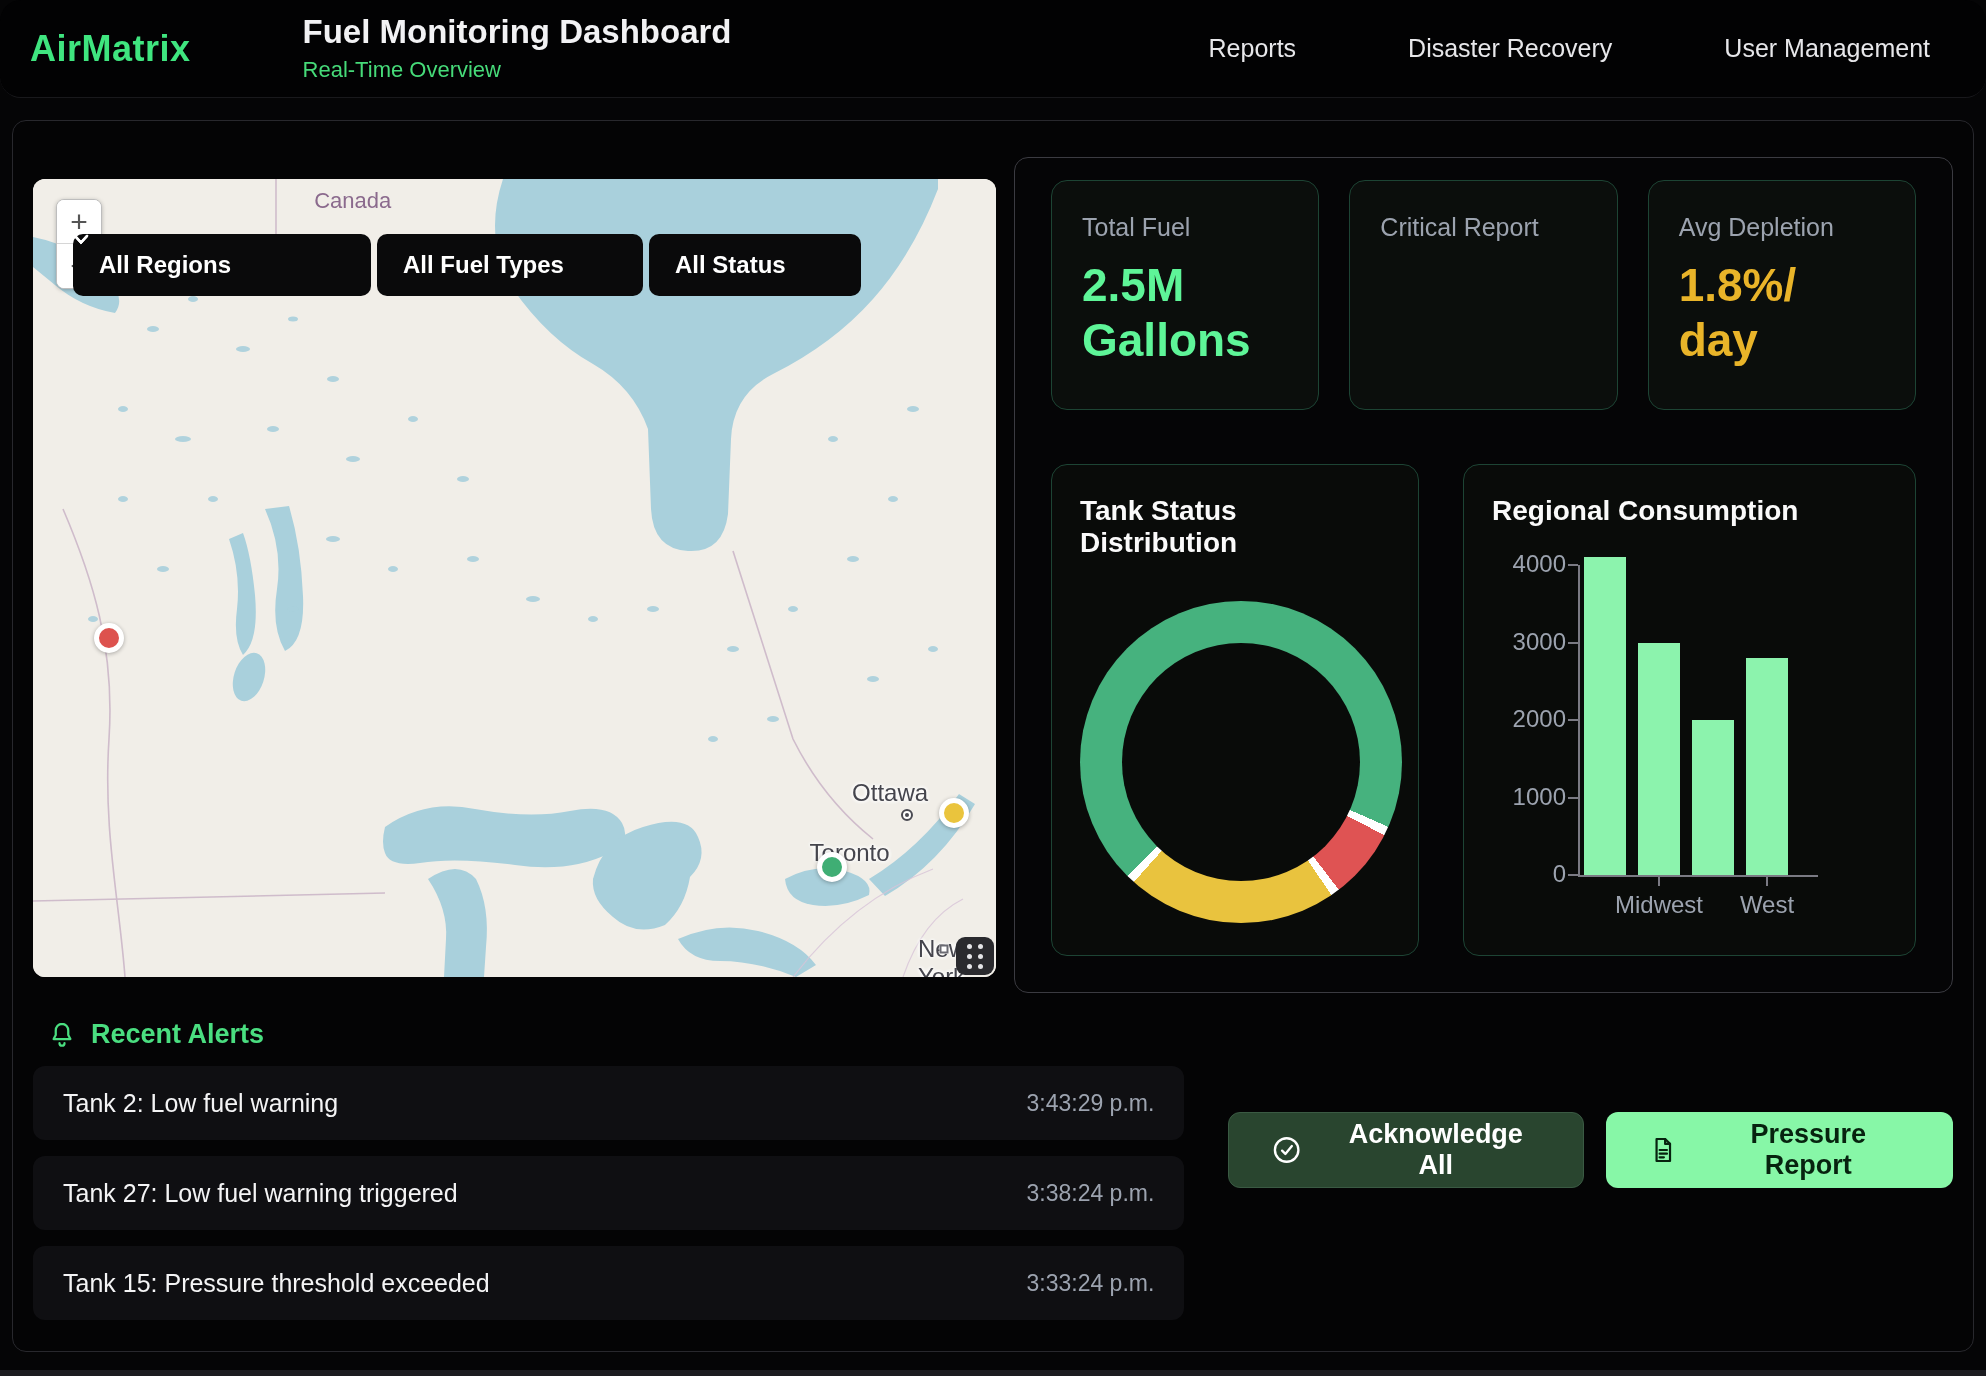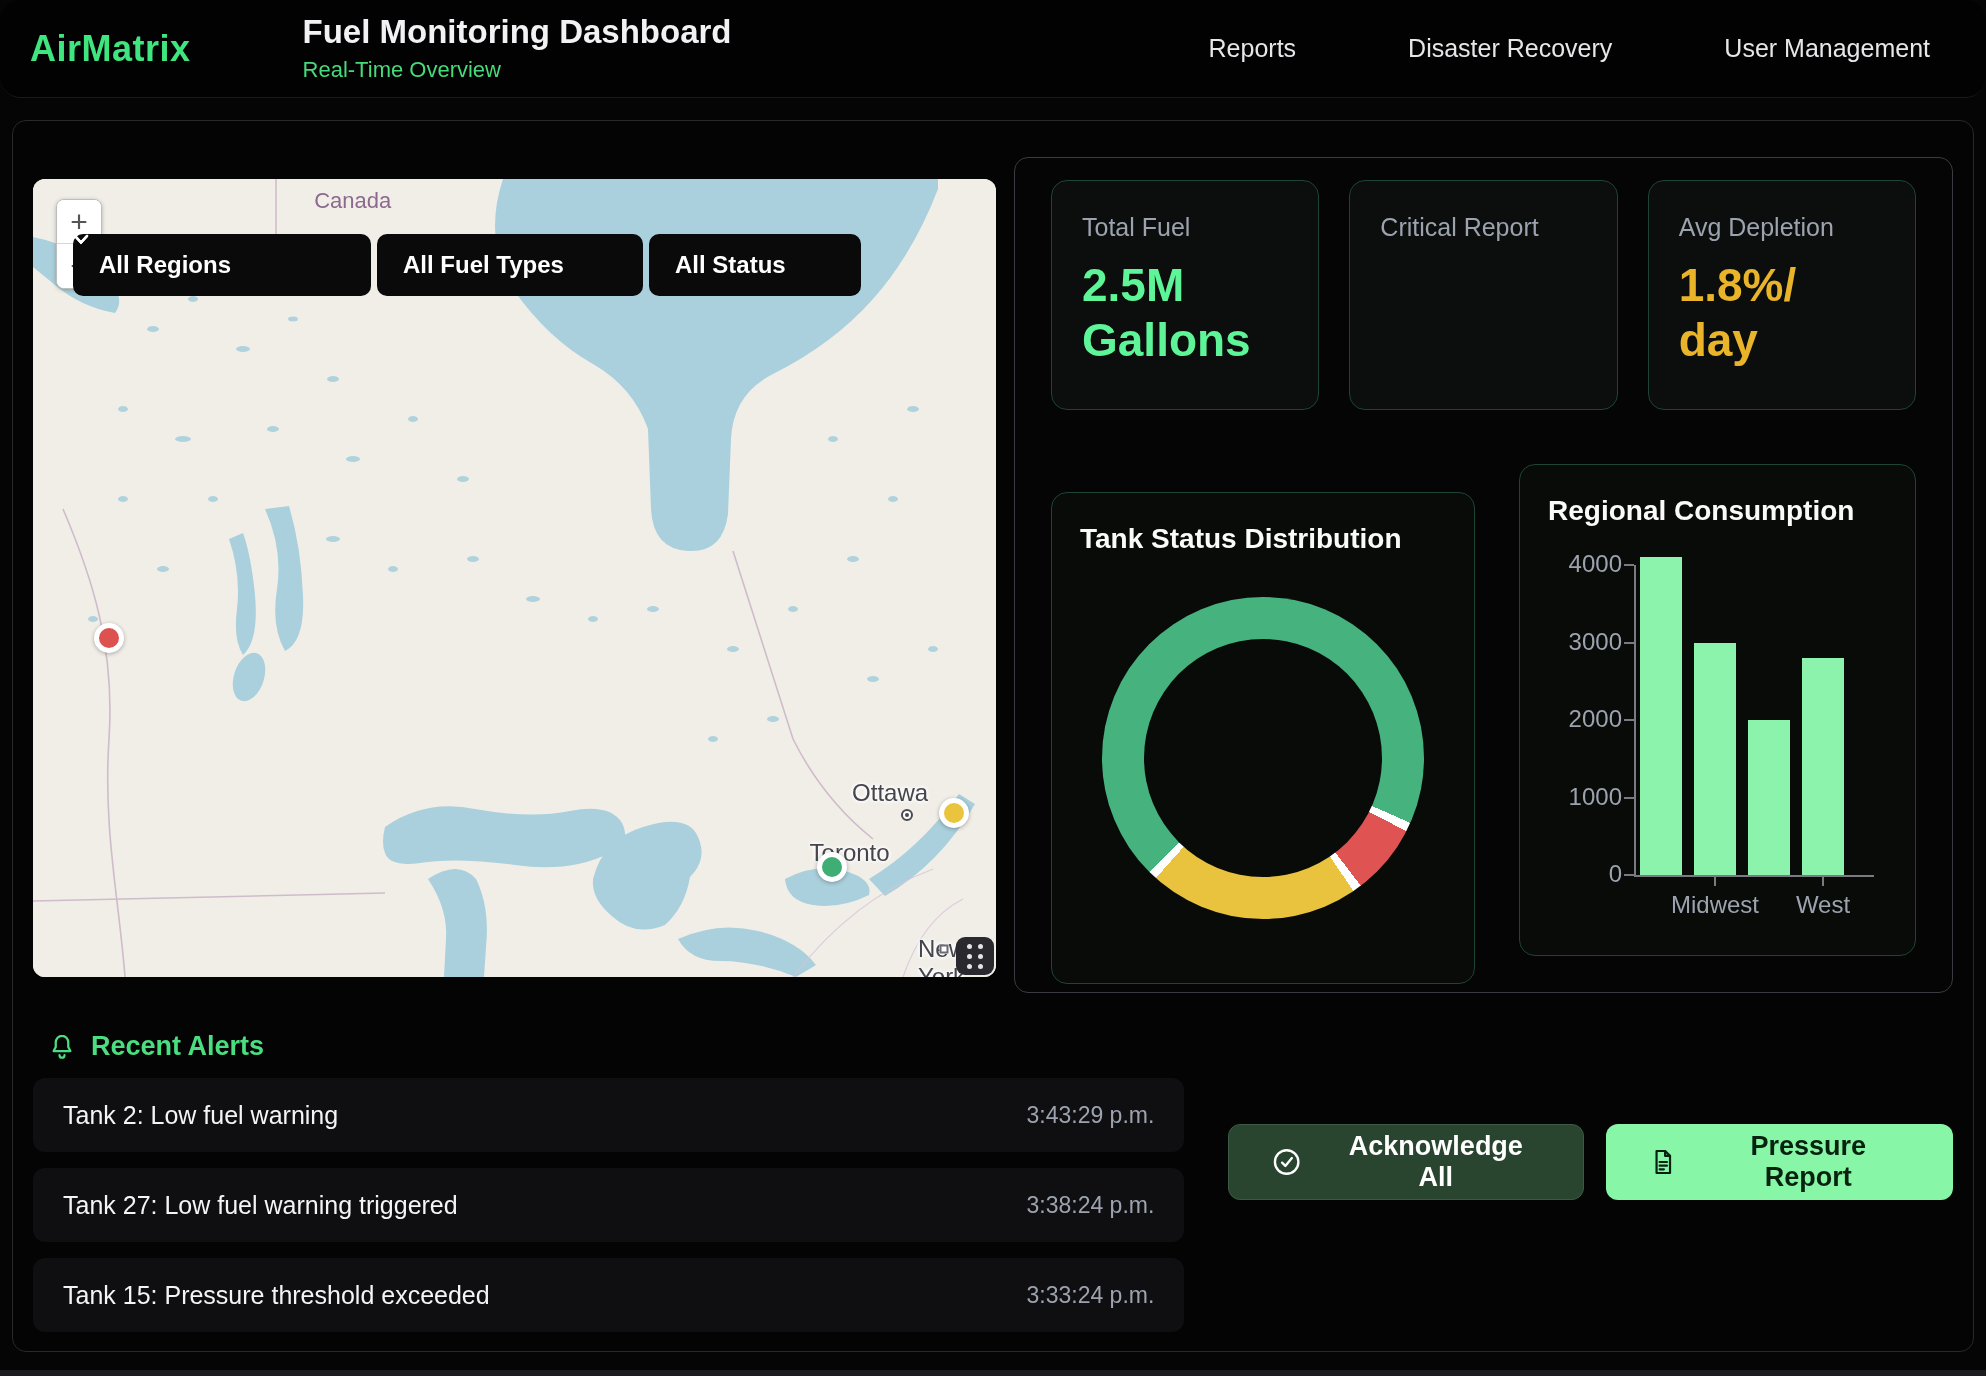--- a/index.html
+++ b/index.html
@@ -63,42 +63,42 @@
                  padding:22px 36px 0 36px; background:#050506; }
   .stats-row { display:flex; gap:30px; }
   .stat-card { flex:1; height:230px; background:#0b0e0c; border:1px solid #1d4434;
                border-radius:16px; padding:32px 30px; }
   .stat-label { font-size:25px; color:#9ca3af; margin-bottom:16px; }
   .stat-value { font-size:46px; font-weight:bold; line-height:1.2; white-space:pre-line; }
 
   .charts-row { display:flex; gap:44px; margin-top:54px; }
   .chart-card { border:1px solid #1d4434; border-radius:16px; background:#090b09;
                 padding:30px 28px; height:492px; overflow:hidden; }
-  .chart-card.donut-card { width:424px; flex:none;margin-top:28px; }
+  .chart-card.donut-card { width:368px; flex:none; }
   .chart-card.bar-card { flex:1; }
   .chart-title { font-size:28px; font-weight:bold; color:#fafafa; }
 
   .donut { width:322px; height:322px; border-radius:50%; margin:42px auto 0;
            position:relative; }
   .donut-hole { position:absolute; inset:42px; border-radius:50%; background:#090b09; }
 
   .bar-plot { position:relative; margin:58px 0 0 86px; width:246px; height:330px; }
   .bars { position:absolute; left:0; bottom:38px; width:240px; height:312px;
           border-left:2px solid #7a7a83; border-bottom:2px solid #7a7a83;
           display:flex; align-items:flex-end; gap:12px; padding-left:4px; }
   .bar { width:42px; }
   .ytick-label { position:absolute; left:-78px; width:64px; text-align:right;
           font-size:24px; color:#9ca3af; }
   .ytick-mark { position:absolute; left:-12px; width:10px; height:2px; background:#7a7a83; }
   .xtick-mark { position:absolute; width:2px; height:9px; background:#7a7a83; bottom:-11px; }
   .xtick-label { position:absolute; bottom:-44px; transform:translateX(-50%);
           font-size:24px; color:#9ca3af; }
 
   
-  .alerts-section { margin-top:38px; }
+  .alerts-section { margin-top:26px; }
   .alerts-heading { display:flex; align-items:center; gap:14px; color:#4ade80;
           font-size:27px; font-weight:bold; padding-left:14px; }
   .alerts-body { display:flex; align-items:flex-start; }
   .alerts-list { width:1168px; }
   .alert-item { height:74px; background:#0f0f12; border-radius:12px; margin-top:16px;
           display:flex; align-items:center; justify-content:space-between;
           padding:0 30px; cursor:pointer; }
   .alert-msg { font-size:25px; color:#f4f4f5; }
   .alert-time { font-size:23px; color:#9ca3af; }
   .actions { margin-left:44px; padding-top:62px; display:flex; gap:22px; }

